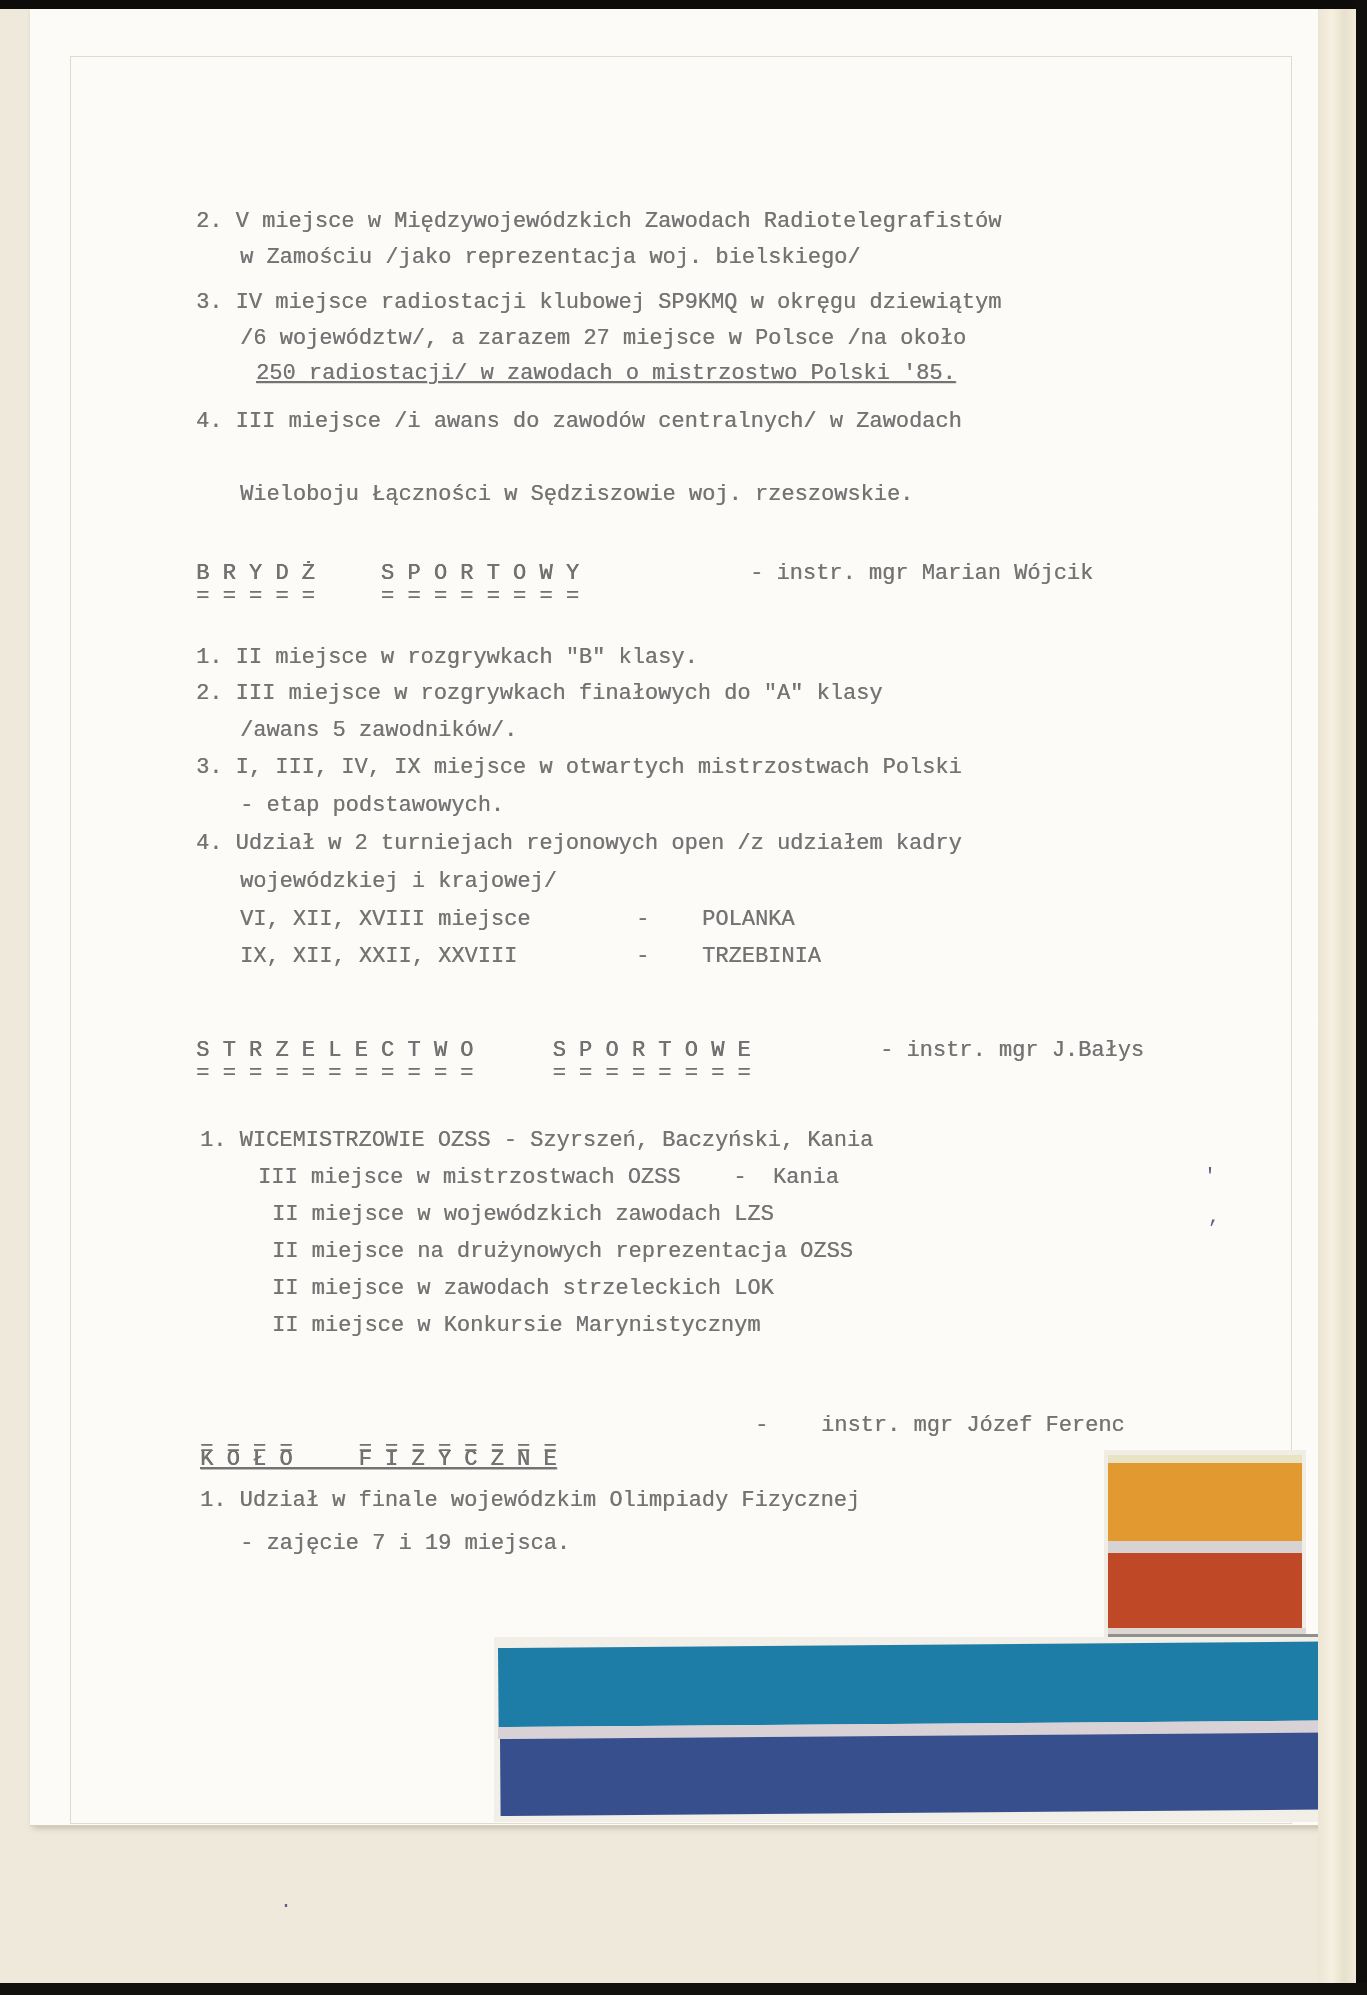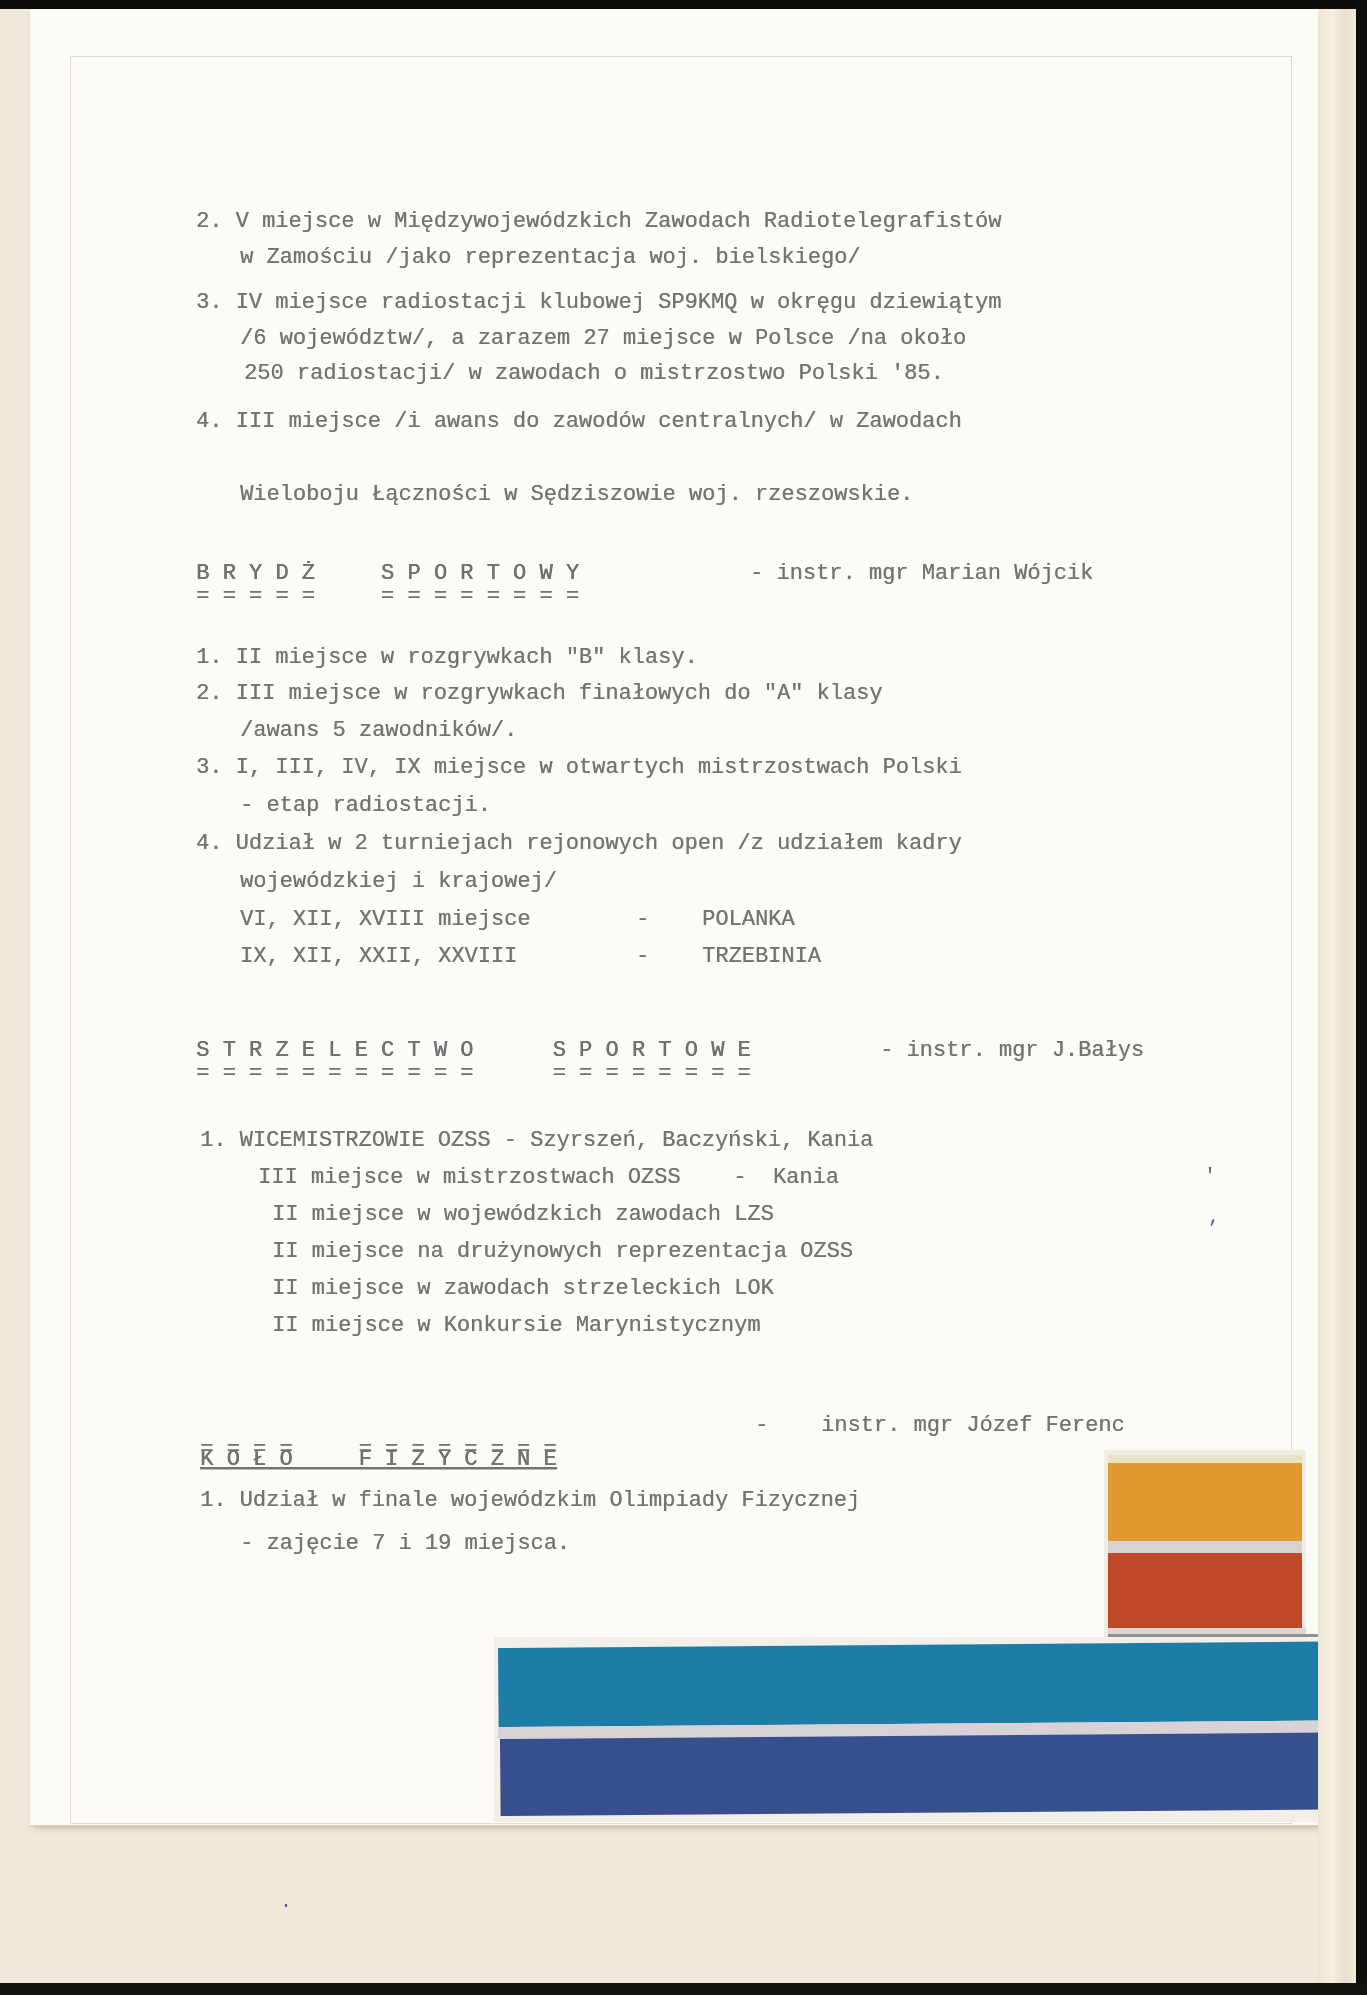--- a/index.html
+++ b/index.html
@@ -74,31 +74,31 @@
       <div class="bar" style="left: 1108px; top: 1634px; width: 210px; height: 3px; background: rgb(144, 144, 140);"></div>
       <div class="bar" style="left: 498px; top: 1648px; width: 824px; height: 79px; background: rgb(30, 125, 167); transform: rotate(-0.45deg);"></div>
       <div class="bar" style="left: 498px; top: 1727px; width: 824px; height: 12px; background: rgb(216, 209, 214); transform: rotate(-0.45deg);"></div>
       <div class="bar" style="left: 500px; top: 1739px; width: 822px; height: 77px; background: rgb(55, 79, 141); transform: rotate(-0.45deg);"></div>
     </div>
   <div id="text-layer">
       <div class="tline" style="left: 196px; top: 209px;">2. V miejsce w Międzywojewódzkich Zawodach Radiotelegrafistów</div>
       <div class="tline" style="left: 240px; top: 245px;">w Zamościu /jako reprezentacja woj. bielskiego/</div>
       <div class="tline" style="left: 196px; top: 290px;">3. IV miejsce radiostacji klubowej SP9KMQ w okręgu dziewiątym</div>
       <div class="tline" style="left: 240px; top: 326px;">/6 województw/, a zarazem 27 miejsce w Polsce /na około</div>
-      <div class="tline" style="left: 244px; top: 361px;">250 radiostacji/ w zawodach o mistrzostwo Polski '85.</div>
+      <div class="tline" style="left: 256px; top: 361px; text-decoration: underline;">250 radiostacji/ w zawodach o mistrzostwo Polski '85.</div>
       <div class="tline" style="left: 196px; top: 409px;">4. III miejsce /i awans do zawodów centralnych/ w Zawodach</div>
       <div class="tline" style="left: 240px; top: 445px; margin-top: 37px;">Wieloboju Łączności w Sędziszowie woj. rzeszowskie.</div>
       <div class="tline header" style="left: 196px; top: 561px;">B R Y D Ż     S P O R T O W Y</div>
       <div class="tline header" style="left: 196px; top: 584px;">= = = = =     = = = = = = = =</div>
       <div class="tline" style="left: 750px; top: 561px;">- instr. mgr Marian Wójcik</div>
       <div class="tline" style="left: 196px; top: 645px;">1. II miejsce w rozgrywkach "B" klasy.</div>
       <div class="tline" style="left: 196px; top: 681px;">2. III miejsce w rozgrywkach finałowych do "A" klasy</div>
       <div class="tline" style="left: 240px; top: 718px;">/awans 5 zawodników/.</div>
       <div class="tline" style="left: 196px; top: 755px;">3. I, III, IV, IX miejsce w otwartych mistrzostwach Polski</div>
-      <div class="tline" style="left: 240px; top: 793px;">- etap radiostacji.</div>
+      <div class="tline" style="left: 240px; top: 793px;">- etap podstawowych.</div>
       <div class="tline" style="left: 196px; top: 831px;">4. Udział w 2 turniejach rejonowych open /z udziałem kadry</div>
       <div class="tline" style="left: 240px; top: 869px;">wojewódzkiej i krajowej/</div>
       <div class="tline" style="left: 240px; top: 907px;">VI, XII, XVIII miejsce        -    POLANKA</div>
       <div class="tline" style="left: 240px; top: 944px;">IX, XII, XXII, XXVIII         -    TRZEBINIA</div>
       <div class="tline header" style="left: 196px; top: 1038px;">S T R Z E L E C T W O      S P O R T O W E</div>
       <div class="tline header" style="left: 196px; top: 1061px;">= = = = = = = = = = =      = = = = = = = =</div>
       <div class="tline" style="left: 880px; top: 1038px; text-align: right;">- instr. mgr J.Bałys</div>
       <div class="tline" style="left: 200px; top: 1128px;">1. WICEMISTRZOWIE OZSS - Szyrszeń, Baczyński, Kania</div>
       <div class="tline" style="left: 258px; top: 1165px;">III miejsce w mistrzostwach OZSS    -  Kania</div>
       <div class="tline" style="left: 272px; top: 1202px;">II miejsce w wojewódzkich zawodach LZS</div>

